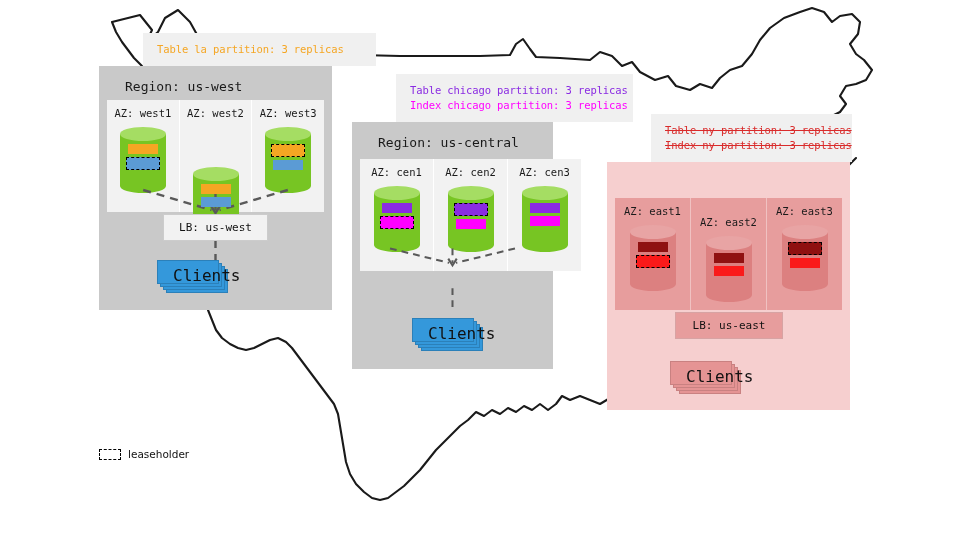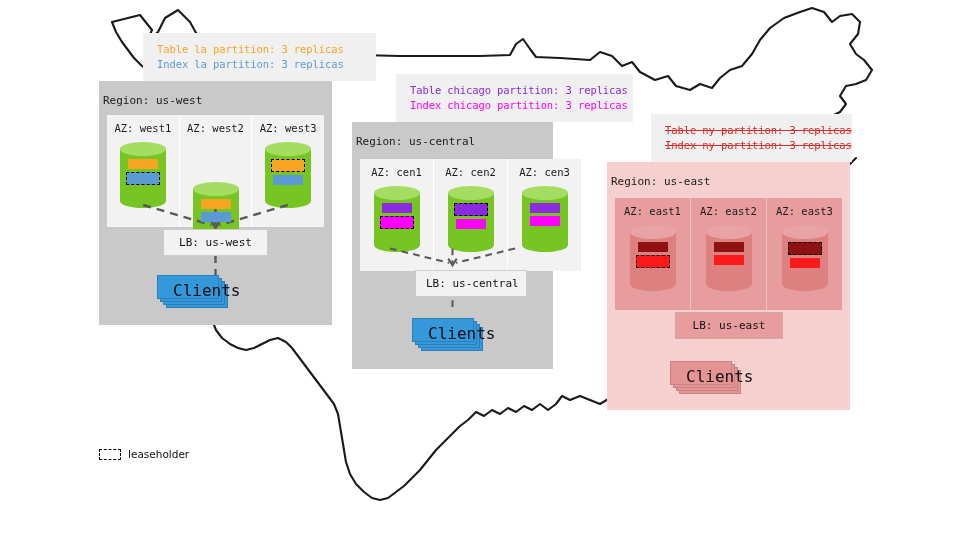--- a/index.html
+++ b/index.html
@@ -23,21 +23,21 @@
     margin-left:44px;
   }
   .note-line{
     font-size:10.5px;line-height:15px;white-space:nowrap;
     letter-spacing:-0.1px;
   }
   .note-line.struck{text-decoration:line-through;}
 
   .region-box{box-sizing:border-box;padding:0;position:relative;}
   .region-title{
-    font-size:11px;color:#1a1a1a;padding:13px 0 11px 4px;white-space:nowrap;
+    font-size:13px;color:#1a1a1a;padding:13px 0 11px 26px;white-space:nowrap;
     font-family:"DejaVu Sans Mono","Liberation Mono",monospace;
   }
 
   .az-row{display:flex;box-sizing:border-box;}
   .az-cell{
     flex:1;box-sizing:border-box;
     display:flex;flex-direction:column;align-items:center;
     padding-top:7px;padding-bottom:8px;
   }
   .az-label{font-size:10.5px;color:#1a1a1a;white-space:nowrap;margin-bottom:8px;}
@@ -105,21 +105,20 @@
          L172,158 L170,148 L172,138 L176,130 L178,120 L176,110 L172,102 L168,94
          L164,86 L158,78 L150,72 L142,66 L134,58 L128,50 L122,42 L116,32 Z"></path>
     <path fill="none" stroke="#1a1a1a" stroke-width="2.1" stroke-linejoin="round" stroke-linecap="round" d="M856,158 L848,166 L842,176 L838,188 L836,200 L840,212 L846,222
          L840,232 L830,238 L820,244 L812,252 L804,258"></path>
   </svg>
 
   <div id="regions">
       <div class="region-col" style="left: 99px; top: 33px; width: 233px;">
         <div class="partition-note" style="width: 233px; background: rgb(240, 240, 240);">
           <div class="note-line" style="color: rgb(245, 166, 35);">Table la partition: 3 replicas</div>
-          <div class="note-line" style="color: rgb(91, 155, 213);">Index la partition: 3 replicas</div>
         </div>
         <div class="region-box" style="width: 233px; height: 244px; background: rgb(201, 201, 201);">
           <div class="region-title">Region: us-west</div>
           <div class="az-row" style="position: absolute; left: 8px; top: 34px; width: 217px; height: 112px; background: rgb(242, 242, 242);">
             <div class="az-cell">
               <div class="az-label">AZ: west1</div>
               <div class="cyl">
                 <div class="bot" style="background: rgb(119, 197, 35);"></div>
                 <div class="body" style="background: rgb(119, 197, 35);"></div>
                 <div class="top" style="background: rgb(165, 221, 99);"></div>
@@ -217,52 +216,50 @@
               </div>
             </div>
           </div>
           <svg class="conn-layer" viewBox="0 0 237 247">
             <path d="M44.833333333333336,127 L114.5,144" stroke="#595959" stroke-width="2.4" fill="none" stroke-dasharray="8,6"></path>
             <path d="M192.16666666666669,127 L122.5,144" stroke="#595959" stroke-width="2.4" fill="none" stroke-dasharray="8,6"></path>
             <path d="M118.5,127 L118.5,144" stroke="#595959" stroke-width="2.4" fill="none" stroke-dasharray="8,6"></path>
             <path d="M113.5,139 L118.5,147 L123.5,139" stroke="#595959" stroke-width="2.4" fill="none"></path>
             <path d="M118.5,174 L118.5,196" stroke="#595959" stroke-width="2.4" fill="none" stroke-dasharray="8,6"></path>
           </svg>
-          <div class="lb-box" style="width: 112px; left: 63px; top: 148px; background: rgb(242, 242, 242); border: 1px solid rgb(204, 204, 204);">LB: us-central</div>
           <div class="clients-wrap" style="left: 60px; top: 196px;">
             <div class="clients-stack">
               <i style="left: 9px; top: 9px; width: 62px; height: 24px; background: rgb(52, 152, 219); border: 1px solid rgb(43, 128, 185);"></i>
               <i style="left: 6px; top: 6px; width: 62px; height: 24px; background: rgb(52, 152, 219); border: 1px solid rgb(43, 128, 185);"></i>
               <i style="left: 3px; top: 3px; width: 62px; height: 24px; background: rgb(52, 152, 219); border: 1px solid rgb(43, 128, 185);"></i>
               <div class="clients-main" style="width: 62px; height: 24px; background: rgb(52, 152, 219); border: 1px solid rgb(43, 128, 185);">Clients</div>
             </div>
           </div>
         </div>
       </div>
       <div class="region-col" style="left: 607px; top: 114px; width: 243px;">
         <div class="partition-note" style="width: 201px; background: rgb(240, 240, 240);">
           <div class="note-line struck" style="color: rgb(217, 43, 43); text-decoration-color: rgb(217, 43, 43);">Table ny partition: 3 replicas</div>
           <div class="note-line struck" style="color: rgb(217, 43, 43); text-decoration-color: rgb(217, 43, 43);">Index ny partition: 3 replicas</div>
         </div>
         <div class="region-box" style="width: 243px; height: 248px; background: rgb(246, 207, 207);">
-          <div class="region-title">Region: us-east</div>
           <div class="az-row" style="position: absolute; left: 8px; top: 36px; width: 227px; height: 112px; background: rgb(231, 157, 157);">
             <div class="az-cell">
               <div class="az-label">AZ: east1</div>
               <div class="cyl">
                 <div class="bot" style="background: rgb(220, 128, 128);"></div>
                 <div class="body" style="background: rgb(220, 128, 128);"></div>
                 <div class="top" style="background: rgb(232, 164, 164);"></div>
                 <div class="bands">
                   <div class="band" style="background: rgb(143, 17, 17);"></div>
                   <div class="band lease" style="background: rgb(250, 26, 26);"></div>
                 </div>
               </div>
             </div>
-            <div class="az-cell" style="border-left: 1px solid rgb(240, 194, 194);">
+            <div class="az-cell" style="border-left: 1px solid rgb(240, 194, 194); justify-content: flex-end;">
               <div class="az-label">AZ: east2</div>
               <div class="cyl">
                 <div class="bot" style="background: rgb(220, 128, 128);"></div>
                 <div class="body" style="background: rgb(220, 128, 128);"></div>
                 <div class="top" style="background: rgb(232, 164, 164);"></div>
                 <div class="bands">
                   <div class="band" style="background: rgb(143, 17, 17);"></div>
                   <div class="band" style="background: rgb(250, 26, 26);"></div>
                 </div>
               </div>

